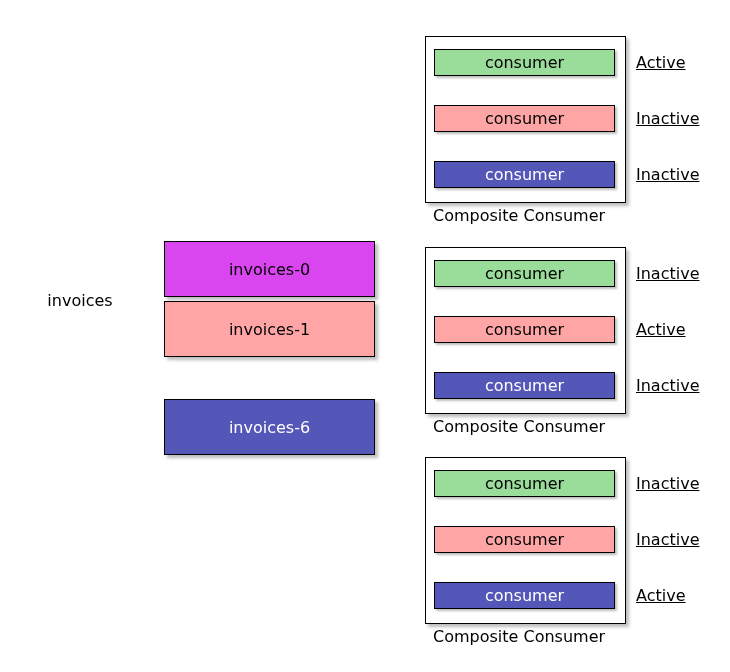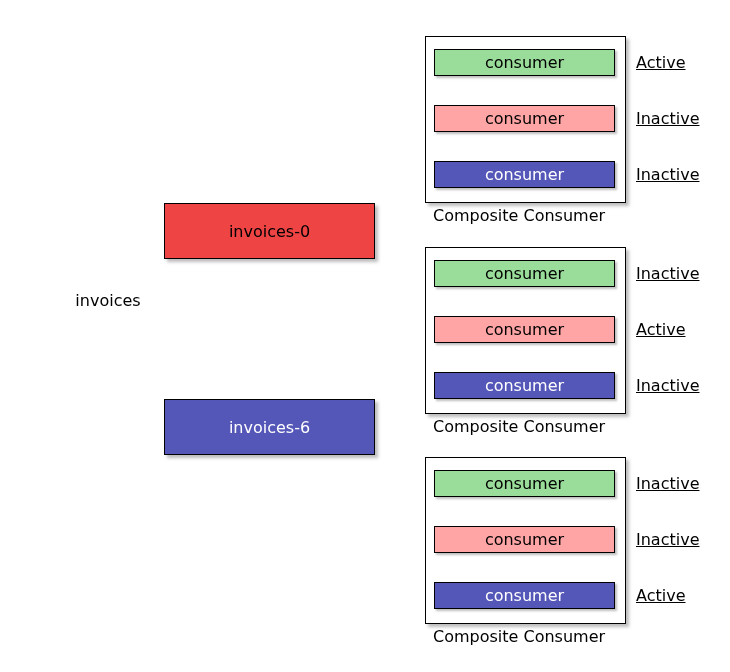--- a/index.html
+++ b/index.html
@@ -2,21 +2,21 @@
 <html><head>
 <meta charset="utf-8">
 <style>
   html,body { margin:0; padding:0; background:#fff; }
   .canvas {
     position:relative; width:730px; height:672px; background:#ffffff;
     font-family:"DejaVu Sans", "Liberation Sans", sans-serif;
     font-size:16px; color:#000; overflow:hidden;
   }
   .txt { position:absolute; white-space:nowrap; line-height:19px; }
-  .stream-name  { left:0; top:291px; width:160px; text-align:center;padding-left:28px; }
+  .stream-name  { left:0; top:291px; width:160px; text-align:center; }
   .stream-kind  { left:0; top:347px; width:160px; text-align:center; }
 
   .box {
     position:absolute; box-sizing:border-box;
     border:1.5px solid #000;
     box-shadow:3px 3px 3px rgba(125,125,125,0.5);
     display:flex; align-items:center; justify-content:center;
   }
   .partition { left:164px; width:211px; height:56px; }
   .p0 { top:203px; } .p1 { top:301px; } .p2 { top:399px; }
@@ -38,22 +38,25 @@
 
   .light { color:#ffffff; }
 </style>
 </head>
 <body>
 
 <div class="canvas">
 
   <div class="txt stream-name">invoices</div>
 
-  <div class="box partition p0" style="background-color: #ef4444;">
+  <div class="box partition p0" style="background-color: #d946ef; margin-top: 38px;">
     <span>invoices-0</span>
+  </div>
+  <div class="box partition p1" style="background-color: rgb(255, 165, 165);">
+    <span>invoices-1</span>
   </div>
   <div class="box partition p2 light" style="background-color: rgb(84, 86, 184);">
     <span>invoices-6</span>
   </div>
 
   <div class="composite c0">
     <div class="box consumer r0" style="background-color: rgb(154, 220, 154);">
       <span>consumer</span>
     </div>
     <div class="status r0">Active</div>

